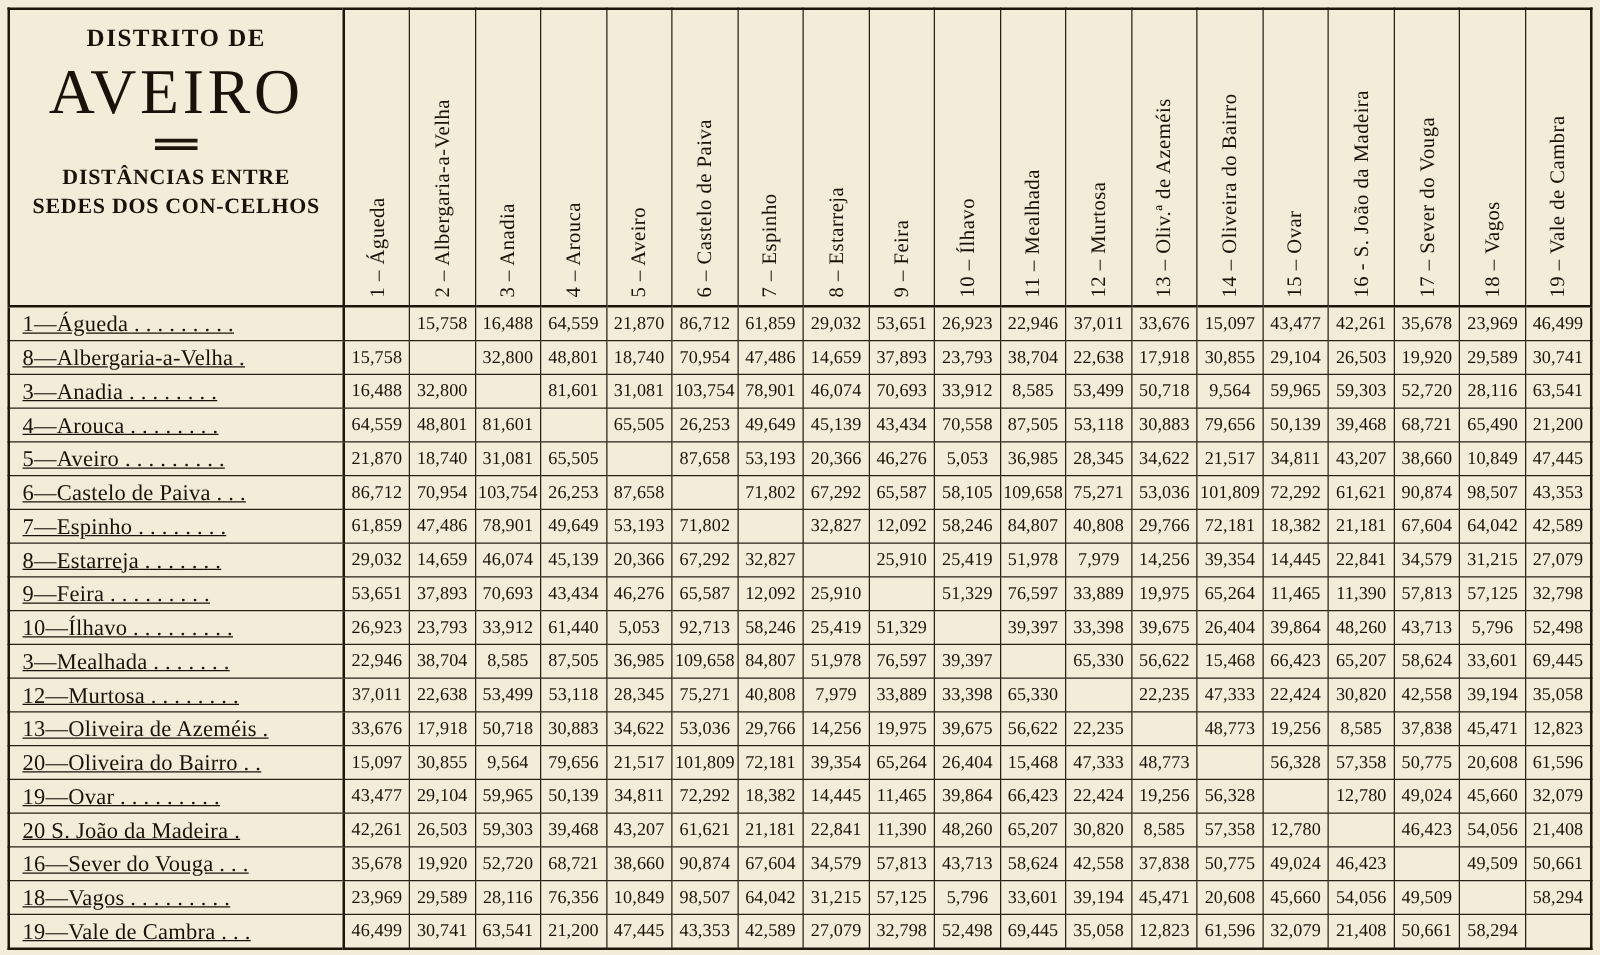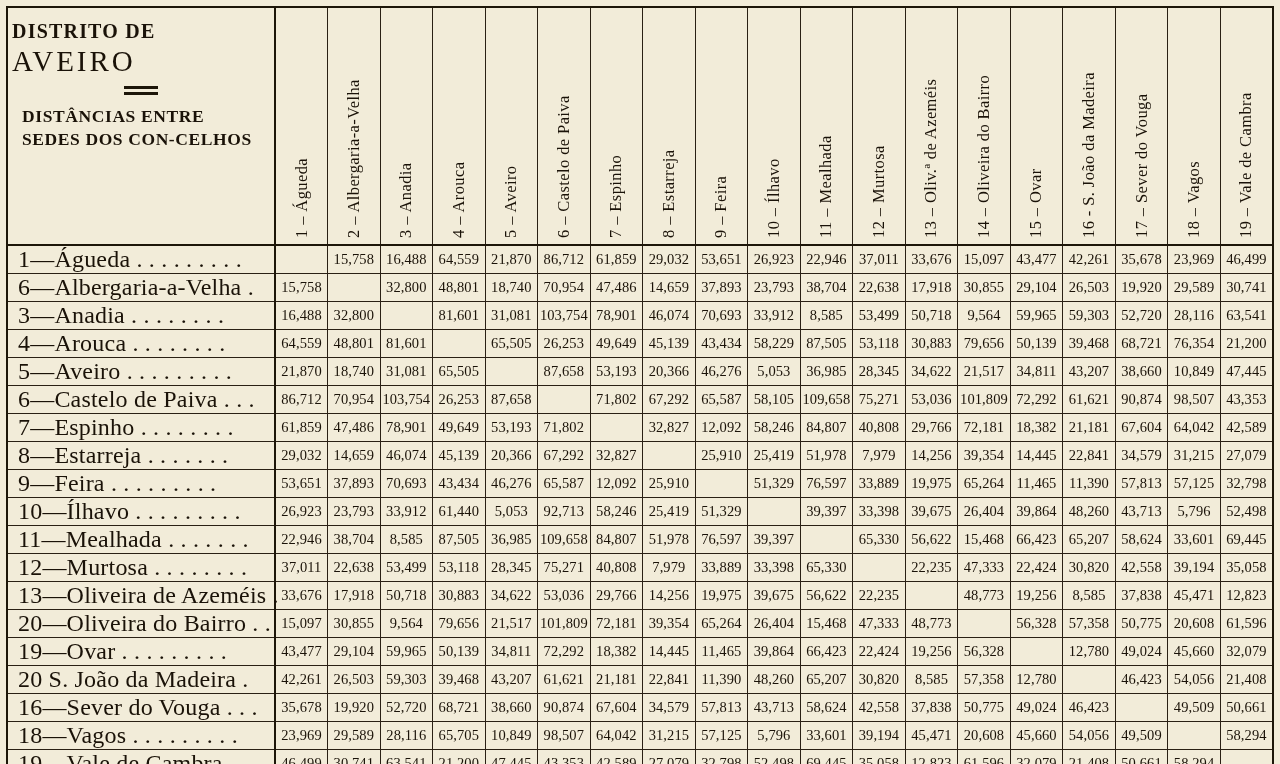--- a/index.html
+++ b/index.html
@@ -37,34 +37,34 @@
   }
   
   table.matrix {
     border: 2px solid #1d1609;
   }
 
   
   .corner {
     width: 258px;
     vertical-align: top;
-    text-align: left;
+    text-align: center;
     padding: 6px 4px 4px 4px !important;
     border-bottom: 2px solid #1d1609 !important;
     border-right: 2px solid #1d1609 !important;
   }
   .corner .l1 {
     font-size: 20px;
     letter-spacing: 1.2px;
     font-variant: small-caps;
     text-transform: uppercase;
     margin-top: 6px;
   }
   .corner .l2 {
-    font-size: 29px;
+    font-size: 51px;
     letter-spacing: 3px;
     margin-top: 2px;
     font-weight: 400;
   }
   .corner .rule {
     margin: 8px auto 10px auto;
     width: 34px;
     border-top: 3px solid #1d1609;
     border-bottom: 3px solid #1d1609;
     height: 3px;
@@ -93,25 +93,26 @@
     margin: 0 auto 6px auto;
     height: 224px;
     display: flex;
     align-items: flex-start;
     justify-content: flex-start;
   }
 
   
   td.rowlabel {
     border-right: 2px solid #1d1609 !important;
-    font-size: 24px;
+    font-size: 18px;
     padding: 0 8px 0 10px !important;
     white-space: nowrap;
     height: 26px;
     letter-spacing: 0.2px;
+    text-decoration: underline;
   }
   td.rowlabel .rl {
     display: block;
     width: 100%;
   }
   td.num {
     text-align: center;
     font-size: 14.5px;
     vertical-align: middle;
     height: 26px;
@@ -214,21 +215,21 @@
           <td class="num">33,676</td>
           <td class="num">15,097</td>
           <td class="num">43,477</td>
           <td class="num">42,261</td>
           <td class="num">35,678</td>
           <td class="num">23,969</td>
           <td class="num">46,499</td>
         </tr>
         <tr class="datarow">
           <td class="rowlabel">
-            <span class="rl">6—Albergaria-a-Velha .</span>
+            <span class="rl">8—Albergaria-a-Velha .</span>
           </td>
           <td class="num">15,758</td>
           <td class="num diag"></td>
           <td class="num">32,800</td>
           <td class="num">48,801</td>
           <td class="num">18,740</td>
           <td class="num">70,954</td>
           <td class="num">47,486</td>
           <td class="num">14,659</td>
           <td class="num">37,893</td>
@@ -273,29 +274,29 @@
           </td>
           <td class="num">64,559</td>
           <td class="num">48,801</td>
           <td class="num">81,601</td>
           <td class="num diag"></td>
           <td class="num">65,505</td>
           <td class="num">26,253</td>
           <td class="num">49,649</td>
           <td class="num">45,139</td>
           <td class="num">43,434</td>
-          <td class="num">58,229</td>
+          <td class="num">70,558</td>
           <td class="num">87,505</td>
           <td class="num">53,118</td>
           <td class="num">30,883</td>
           <td class="num">79,656</td>
           <td class="num">50,139</td>
           <td class="num">39,468</td>
           <td class="num">68,721</td>
-          <td class="num">76,354</td>
+          <td class="num">65,490</td>
           <td class="num">21,200</td>
         </tr>
         <tr class="datarow">
           <td class="rowlabel">
             <span class="rl">5—Aveiro . . . . . . . . .</span>
           </td>
           <td class="num">21,870</td>
           <td class="num">18,740</td>
           <td class="num">31,081</td>
           <td class="num">65,505</td>
@@ -430,21 +431,21 @@
           <td class="num">39,675</td>
           <td class="num">26,404</td>
           <td class="num">39,864</td>
           <td class="num">48,260</td>
           <td class="num">43,713</td>
           <td class="num">5,796</td>
           <td class="num">52,498</td>
         </tr>
         <tr class="datarow">
           <td class="rowlabel">
-            <span class="rl">11—Mealhada . . . . . . .</span>
+            <span class="rl">3—Mealhada . . . . . . .</span>
           </td>
           <td class="num">22,946</td>
           <td class="num">38,704</td>
           <td class="num">8,585</td>
           <td class="num">87,505</td>
           <td class="num">36,985</td>
           <td class="num">109,658</td>
           <td class="num">84,807</td>
           <td class="num">51,978</td>
           <td class="num">76,597</td>
@@ -603,21 +604,21 @@
           <td class="num">49,509</td>
           <td class="num">50,661</td>
         </tr>
         <tr class="datarow">
           <td class="rowlabel">
             <span class="rl">18—Vagos . . . . . . . . .</span>
           </td>
           <td class="num">23,969</td>
           <td class="num">29,589</td>
           <td class="num">28,116</td>
-          <td class="num">65,705</td>
+          <td class="num">76,356</td>
           <td class="num">10,849</td>
           <td class="num">98,507</td>
           <td class="num">64,042</td>
           <td class="num">31,215</td>
           <td class="num">57,125</td>
           <td class="num">5,796</td>
           <td class="num">33,601</td>
           <td class="num">39,194</td>
           <td class="num">45,471</td>
           <td class="num">20,608</td>

